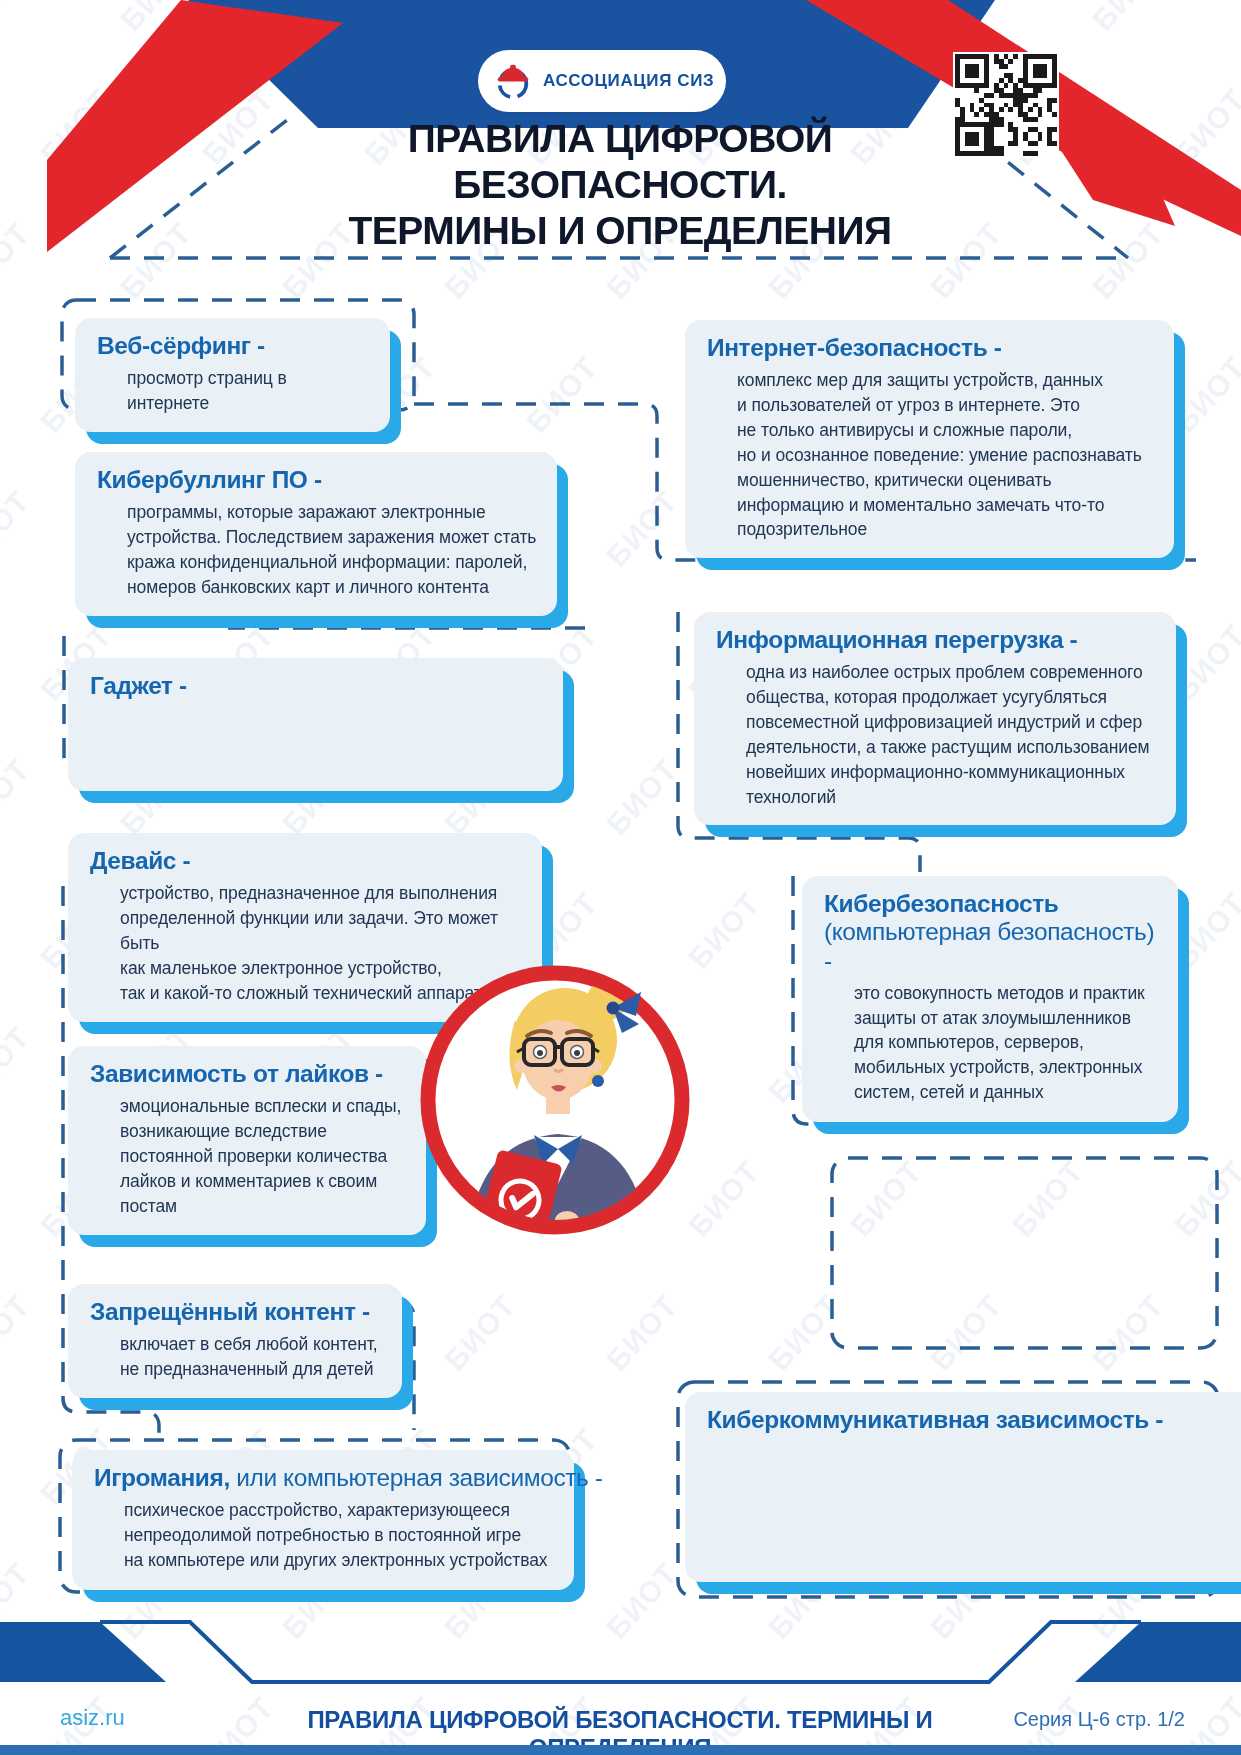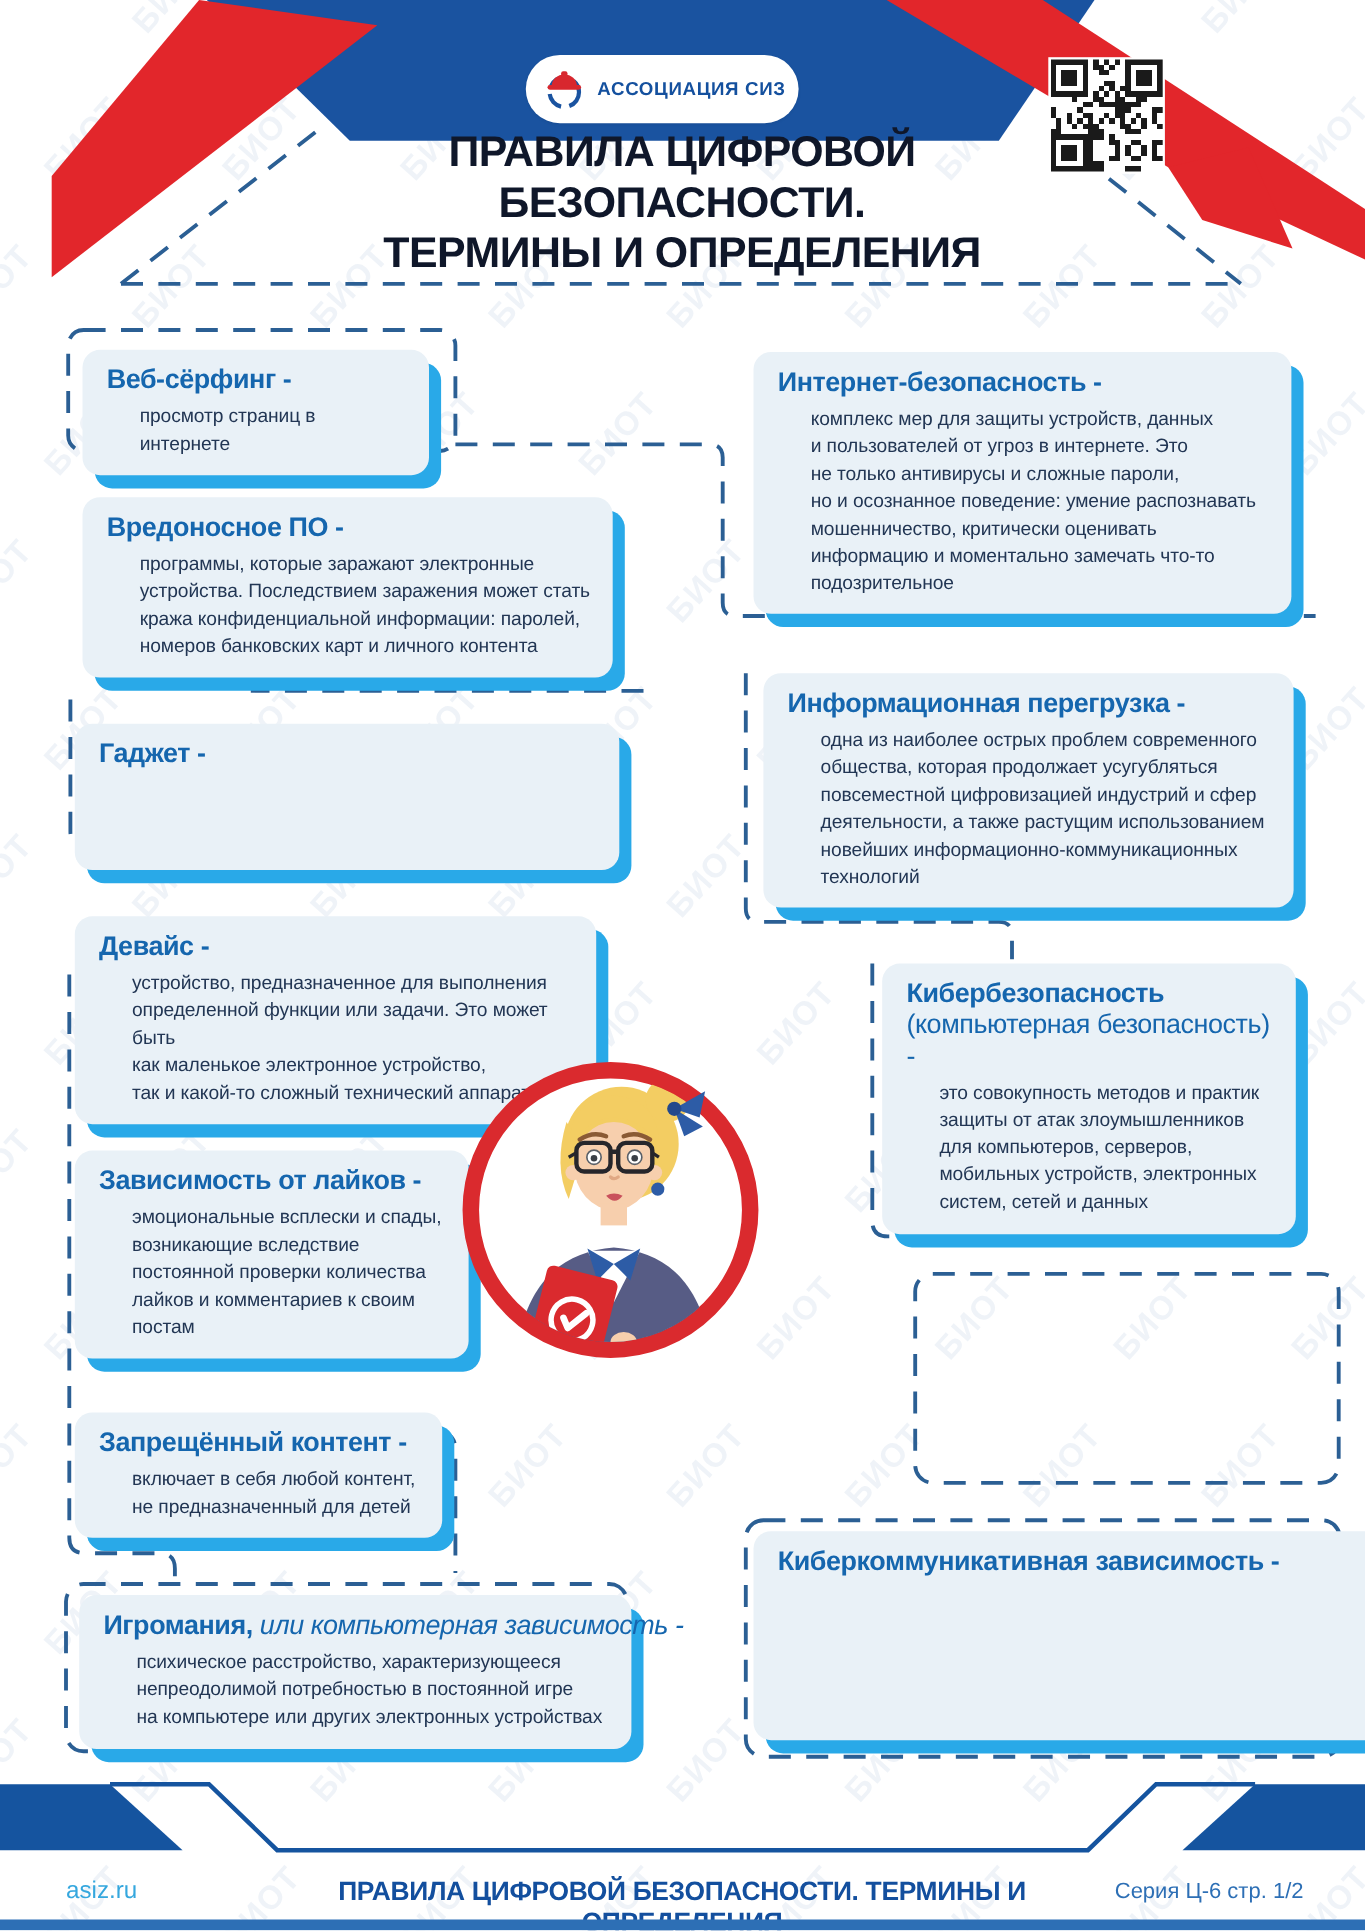--- a/index.html
+++ b/index.html
@@ -19,21 +19,21 @@
   .logo-pill .lbl{font-size:17px;font-weight:bold;color:#14509e;letter-spacing:0.6px;}
   
   .qr{position:absolute;left:953px;top:52px;width:102px;height:102px;z-index:4;background:#fff;padding:2px;}
   
   .title{position:absolute;left:250px;top:116px;width:740px;text-align:center;z-index:4;
          color:#0f172a;font-weight:bold;font-size:39px;line-height:1.18;letter-spacing:-0.5px;}
   
   .card{position:absolute;z-index:3;background:#e9f1f7;border-radius:16px;
         box-shadow:11px 12px 0 #29a9e8;padding:13px 20px 16px 22px;box-sizing:border-box;}
   .term{font-size:24.5px;font-weight:bold;color:#1566ae;letter-spacing:-0.4px;white-space:nowrap;line-height:1.2;}
-  .term .term-light{font-weight:normal;font-style:italic;}
+  .term .term-light{font-weight:normal;}
   .term2{font-size:24.5px;font-weight:normal;color:#1566ae;letter-spacing:-0.4px;line-height:1.15;}
   .term2:empty{display:none;}
   .def{margin-left:30px;margin-top:6px;white-space:pre-line;font-size:17.5px;line-height:1.42;
        color:#223654;letter-spacing:-0.1px;}
   
   .hero{position:absolute;left:415px;top:948px;width:280px;height:300px;z-index:3;}
   
   .f-decor{position:absolute;left:0;top:1620px;z-index:2;}
   .f-site{position:absolute;left:60px;top:1705px;font-size:22px;color:#35a7de;z-index:3;text-decoration:none;}
   .f-title{position:absolute;left:220px;top:1706px;width:800px;text-align:center;font-size:24px;
@@ -419,21 +419,21 @@
     <div>ТЕРМИНЫ И ОПРЕДЕЛЕНИЯ</div>
   </div>
 
   <div class="card" style="left:75px;top:318px;width:315px;min-height:86px">
     <div class="term"><span>Веб-сёрфинг -</span><span class="term-light"></span></div>
 
     <div class="def">просмотр страниц в интернете</div>
   </div>
 
   <div class="card" style="left:75px;top:452px;width:482px;min-height:158px">
-    <div class="term"><span>Вредоносное ПО -</span><span class="term-light"></span></div>
+    <div class="term"><span>Кибербуллинг ПО -</span><span class="term-light"></span></div>
 
     <div class="def">программы, которые заражают электронные
 устройства. Последствием заражения может стать
 кража конфиденциальной информации: паролей,
 номеров банковских карт и личного контента</div>
   </div>
 
   <div class="card" style="left:68px;top:658px;width:495px;min-height:133px">
     <div class="term"><span>Гаджет -</span><span class="term-light"></span></div>
 

